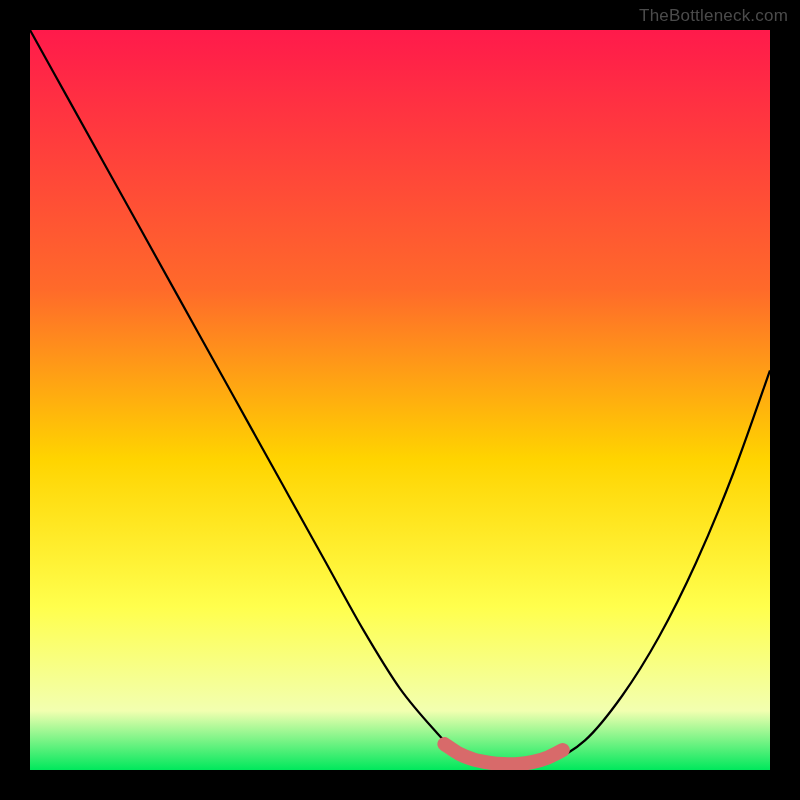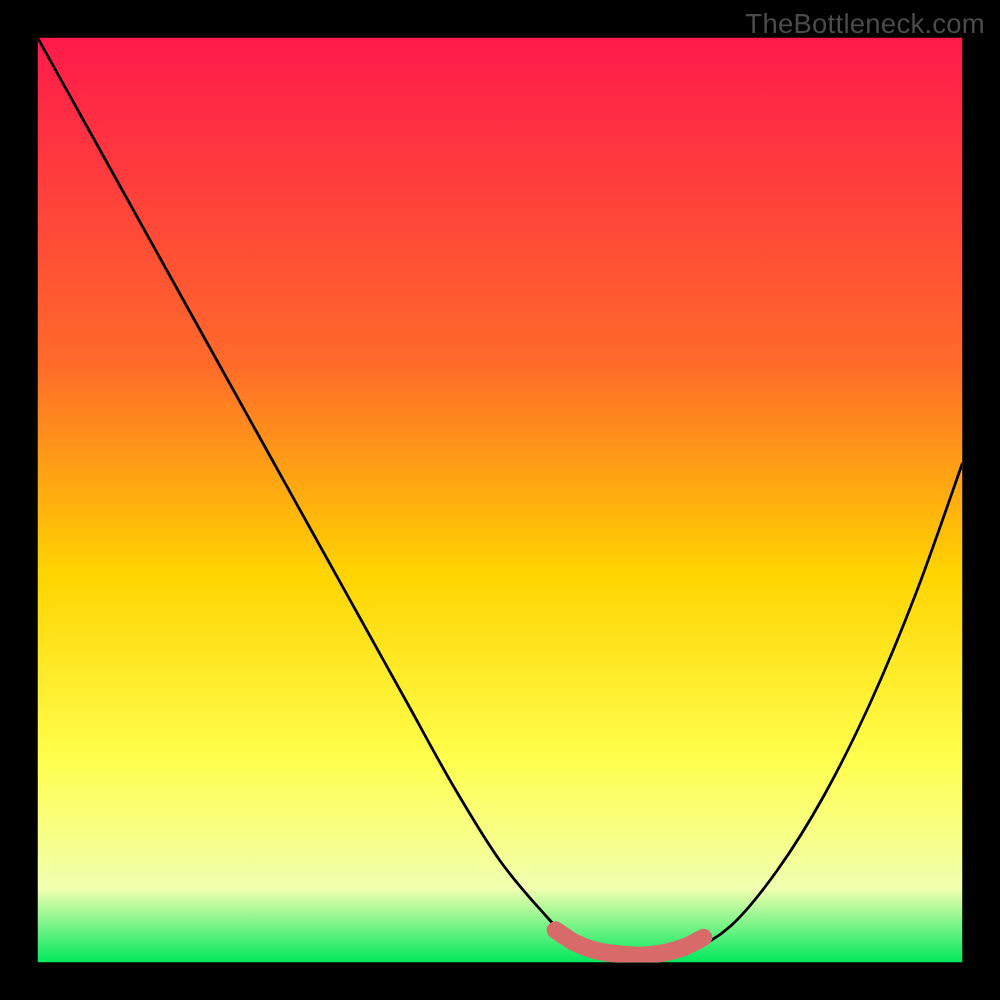--- a/index.html
+++ b/index.html
@@ -1,18 +1,18 @@
 <!DOCTYPE html>
 <html><head>
 <meta charset="utf-8">
 <style>
   html,body{margin:0;padding:0;width:800px;height:800px;overflow:hidden;background:#000;font-family:Arial,Helvetica,sans-serif}
   .frame{position:absolute;left:0;top:0;width:800px;height:800px;background:#000}
   .plot{position:absolute;left:30px;top:30px;width:740px;height:740px}
-  .watermark{position:absolute;top:6px;right:12px;color:#4b4b4b;font-size:22px;font-weight:400;letter-spacing:.2px}
+  .watermark{position:absolute;top:6px;right:12px;color:#4b4b4b;font-size:17px;font-weight:400;letter-spacing:.2px}
   svg{display:block}
 </style>
 </head>
 <body>
 
 <div class="frame">
   <div class="watermark">TheBottleneck.com</div>
   <div class="plot">
     <svg id="chart-svg" width="740" height="740" viewBox="0 0 740 740">
       <defs>

